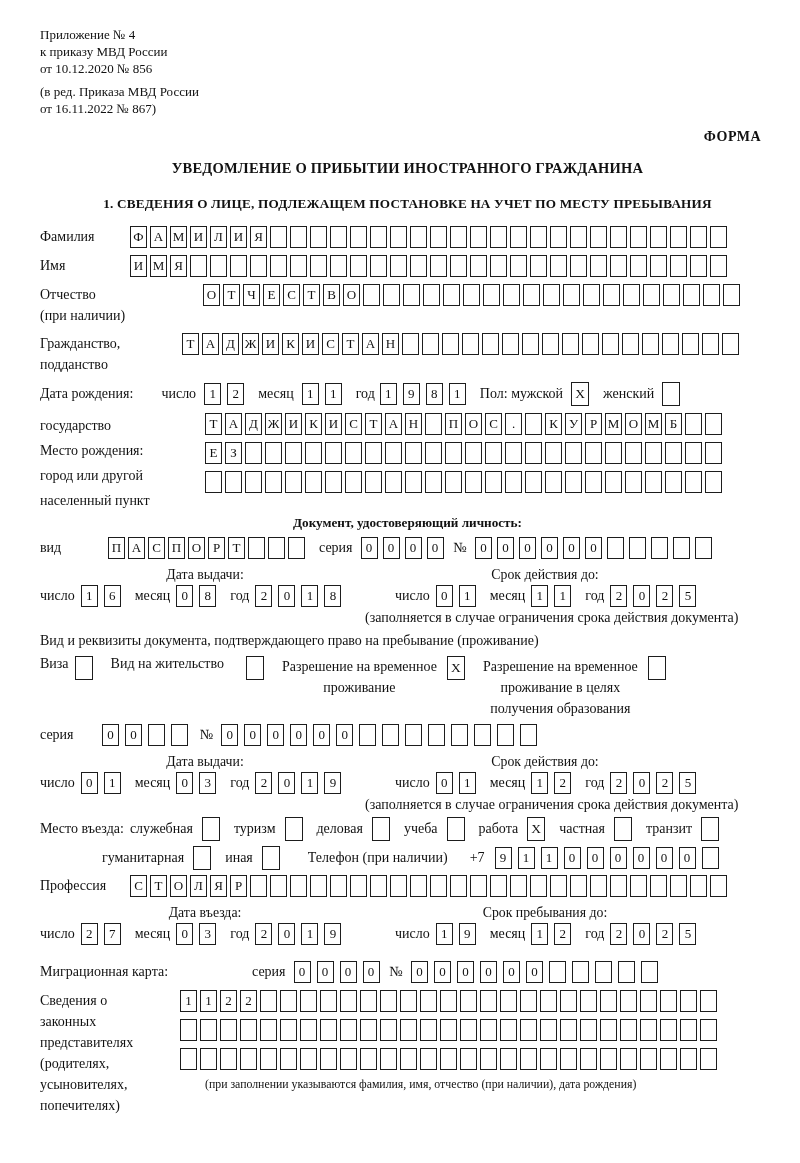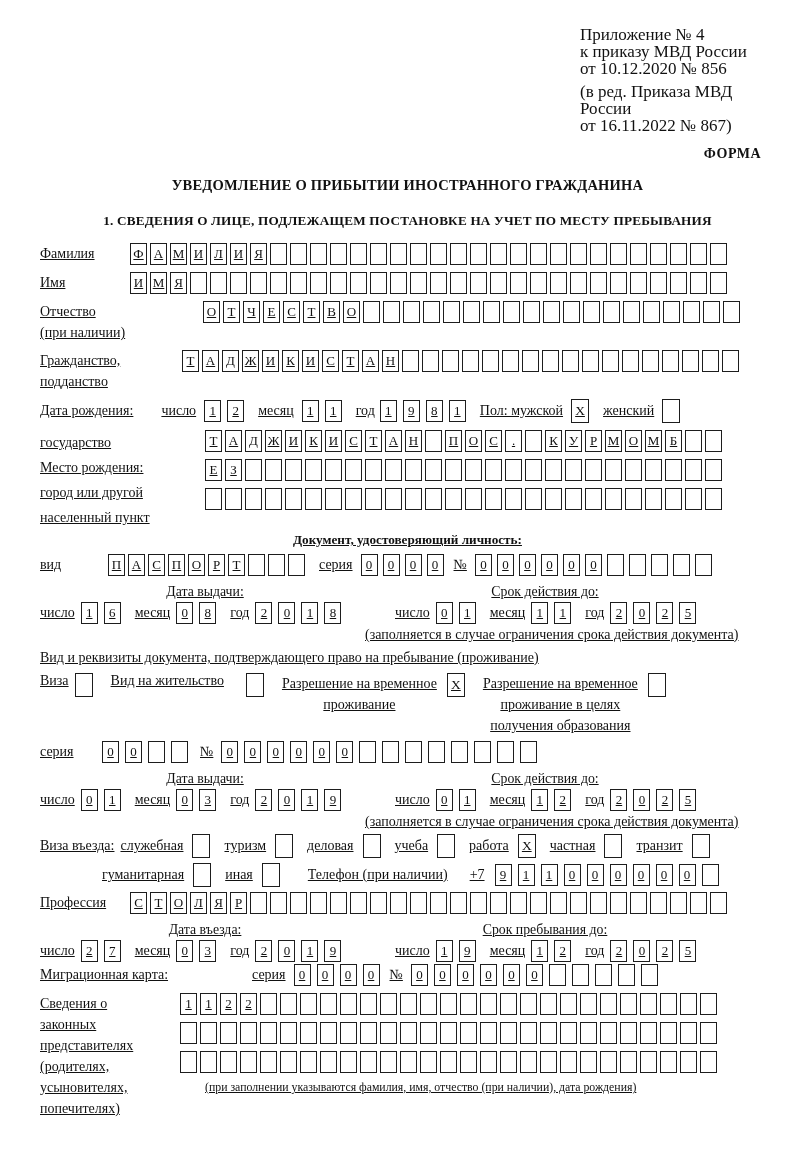--- a/index.html
+++ b/index.html
@@ -1,26 +1,26 @@
 <!DOCTYPE html>
 <html><head>
 <meta charset="utf-8">
 <style>
   html,body{margin:0;padding:0;background:#fff;}
   body{width:800px;height:1163px;overflow:hidden;color:#111;
        font-family:"Liberation Serif","DejaVu Serif",serif;font-size:14px;}
   .page{padding:26px 25px 0 40px;box-sizing:border-box;width:800px;}
 
-  .hdr{margin-left:540px;font-size:17px;line-height:17px;}
+  .hdr{font-size:13px;line-height:17px;}
   .hdr-amend{margin-top:6px;}
   .forma{margin-top:12px;text-align:right;padding-right:14px;font-weight:bold;font-size:14px;letter-spacing:.5px;}
   .title{margin-top:12px;text-align:center;font-weight:bold;font-size:14.5px;line-height:23px;letter-spacing:.2px;}
   .blank-line{display:inline-block;width:56px;border-bottom:2px solid #333;height:13px;margin-left:8px;}
   .sheading{margin-top:16px;text-align:center;font-weight:bold;font-size:13.2px;letter-spacing:.2px;}
-  .rows{margin-top:14px;text-decoration:underline;}
+  .rows{margin-top:14px;}
 
   .frow{display:flex;align-items:center;margin-bottom:7px;}
   .frow-top{align-items:flex-start;}
   .flabel{font-size:14px;flex:none;}
   .w90{width:90px;flex:none;}
   .w142{width:142px;flex:none;}
   .w163{width:163px;flex:none;}
   .w165{width:165px;flex:none;}
   .w140{width:140px;flex:none;}
   .lblcol{flex:none;line-height:21px;font-size:14px;}
@@ -531,21 +531,21 @@
               <span class="cell">0</span>
               <span class="cell">2</span>
               <span class="cell">5</span>
             </div>
         </div>
         <div class="dnote">(заполняется в случае ограничения срока действия документа)</div>
       </div>
     </div>
 
     <div class="prow">
-      <span class="flabel">Виза въезда:</span>
+      <span class="flabel">Место въезда:</span>
       <span class="optlbl" style="margin-left:6px">служебная</span>
       <span class="cbx"></span>
       <span class="optlbl">туризм</span>
       <span class="cbx"></span>
       <span class="optlbl">деловая</span>
       <span class="cbx"></span>
       <span class="optlbl">учеба</span>
       <span class="cbx"></span>
       <span class="optlbl">работа</span>
       <span class="cbx">X</span>
@@ -605,21 +605,21 @@
           <span class="cell"></span>
           <span class="cell"></span>
           <span class="cell"></span>
           <span class="cell"></span>
           <span class="cell"></span>
           <span class="cell"></span>
           <span class="cell"></span>
         </div>
     </div>
 
-    <div class="dates" style="margin-bottom:2px">
+    <div class="dates" style="margin-bottom:16px">
       <div class="dcol1">
         <div class="dhead">Дата въезда:</div>
         <div class="dline">
           <span class="sub">число</span>
           <div class="cells g6">
               <span class="cell">2</span>
               <span class="cell">7</span>
             </div>
           <span class="sub sub2">месяц</span>
           <div class="cells g6">

